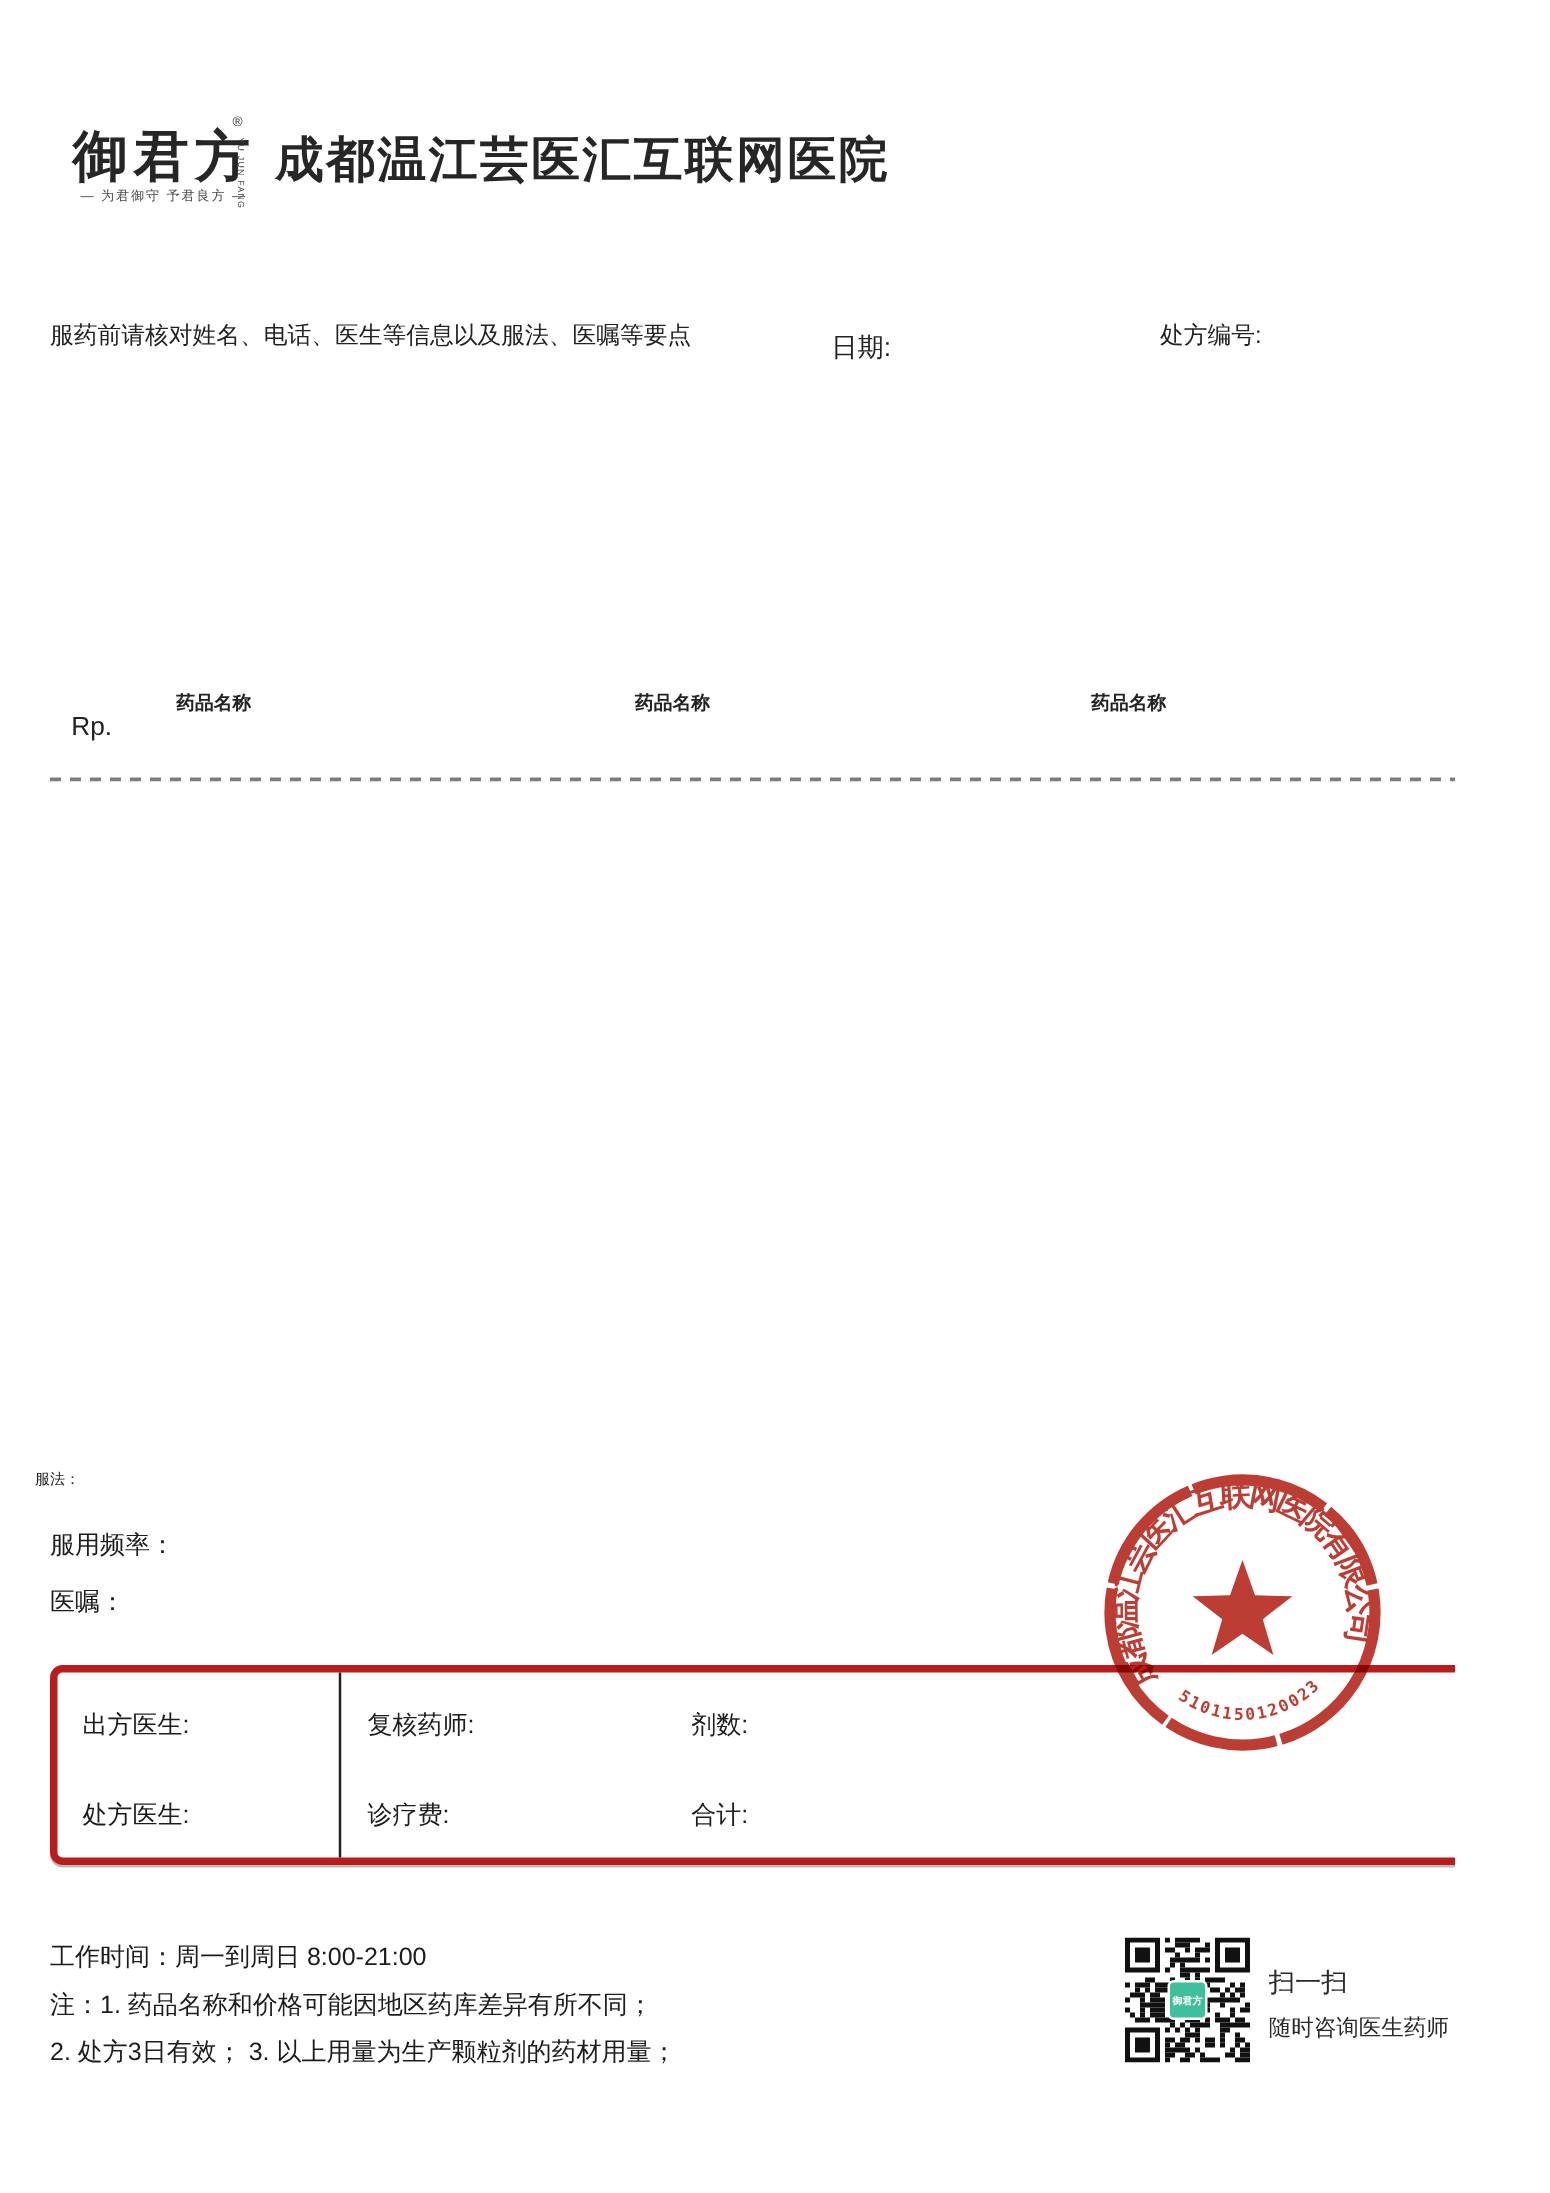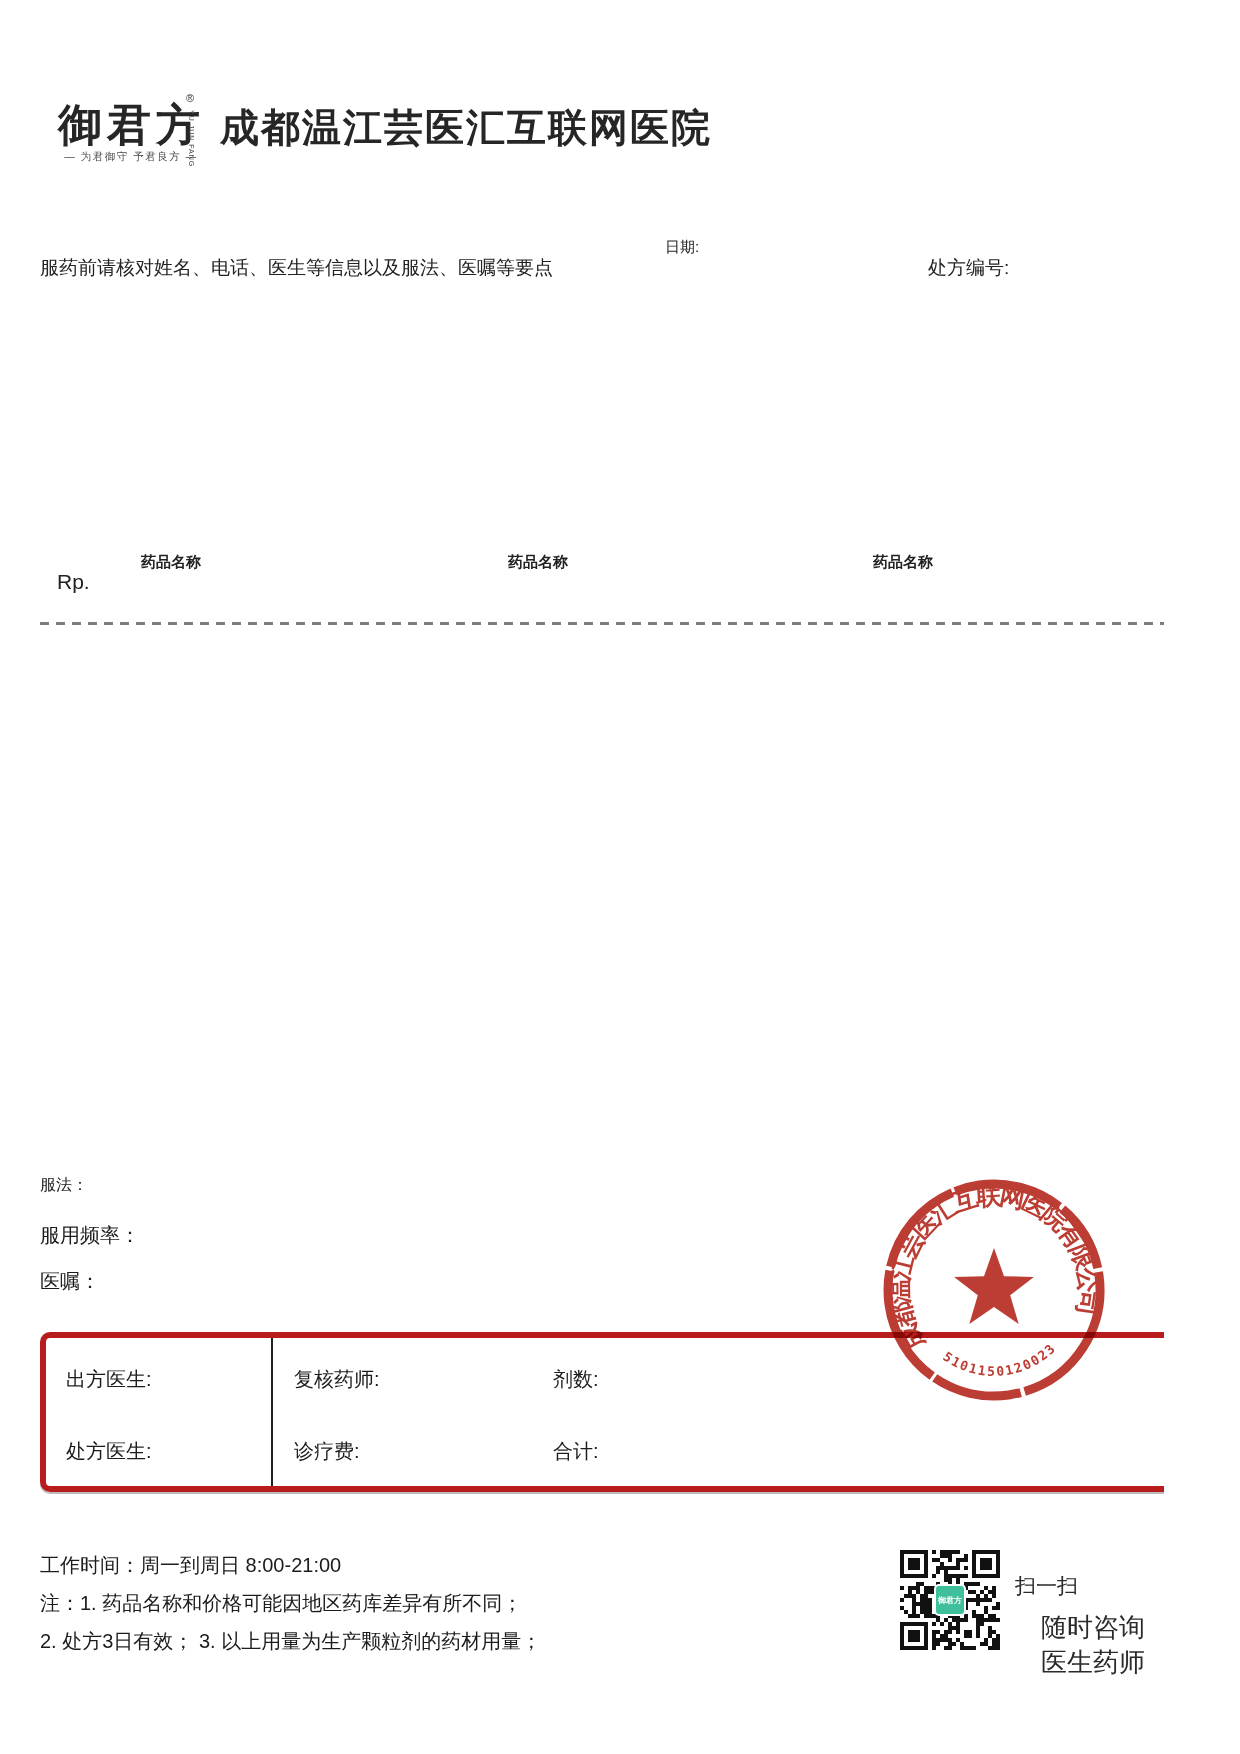--- a/index.html
+++ b/index.html
@@ -30,21 +30,21 @@
     font-size:10.5px; letter-spacing:1.5px; color:#4a4a4a; text-align:center;
     white-space:nowrap;
   }
   .hospital-title {
     left:220px; top:101px;
     font-size:39px; font-weight:bold; letter-spacing:2px; color:#262626;
   }
 
   
   .notice-text { left:40px; top:255px; font-size:19px; color:#222; }
-  .date-label { left:665px; top:238px; font-size:15px; color:#222; }
+  .date-label { left:665px; top:264px; font-size:21px; color:#222; }
   .rxno-label { left:928px; top:255px; font-size:19px; color:#222; }
 
   
   .patient-box {
     left:40px; top:320px; width:1143px; height:220px;
     border:2px solid #222; border-radius:10px;
     box-shadow:0 3px 0 rgba(34,34,34,0.35), 2px 2px 0 rgba(34,34,34,0.12);
   }
   .patient-box .vdiv {
     position:absolute; top:14px; height:54px; width:2px; background:#222;
@@ -56,21 +56,21 @@
 
   
   .rp-label { left:57px; top:570px; font-size:21px; color:#222; }
   .drug-col { top:553px; font-size:15px; color:#222;font-weight:bold; }
   .dashed-line {
     left:40px; top:622px; width:1145px; height:3px;
     background:repeating-linear-gradient(to right,#7d7d7d 0 9px,transparent 9px 16px);
   }
 
   
-  .usage-label    { left:40px; top:1175px; font-size:16px; }
+  .usage-label    { left:28px; top:1175px; font-size:12px; }
   .freq-label     { left:40px; top:1222px; font-size:20px; }
   .advice-label   { left:40px; top:1268px; font-size:20px; }
 
   
   .sign-box {
     left:40px; top:1332px; width:1143px; height:160px;
     border:6px solid #b91c1c; border-radius:10px;
     box-shadow:0 2px 0 rgba(34,34,34,0.3);
   }
   .sign-box .vdiv { position:absolute; left:225px; top:0; bottom:0; width:2px; background:#222; }
@@ -90,21 +90,21 @@
   .note2      { left:40px; top:1628px; font-size:20px; }
 
   .qr-wrap { left:900px; top:1550px; width:100px; height:100px; }
   .qr-center {
     position:absolute; left:34px; top:34px; width:32px; height:32px;
     background:#3fbf9b; border:2px solid #fff; border-radius:5px;
     display:flex; align-items:center; justify-content:center;
     color:#fff; font-size:8px; font-weight:bold;
   }
   .qr-cap1 { left:1015px; top:1572px; font-size:21px; color:#2a2a2a; }
-  .qr-cap2 { left:1015px; top:1610px; font-size:26px; color:#2a2a2a;margin-left:26px; }
+  .qr-cap2 { left:1015px; top:1610px; font-size:18px; color:#2a2a2a; }
 </style>
 </head>
 <body>
 
 <div class="page">
 
   <div class="abs logo-main">御君方</div>
   <div class="abs logo-reg">®</div>
   <div class="abs logo-vert">YU JUN FANG</div>
   <div class="abs logo-tagline">— 为君御守  予君良方 —</div>

